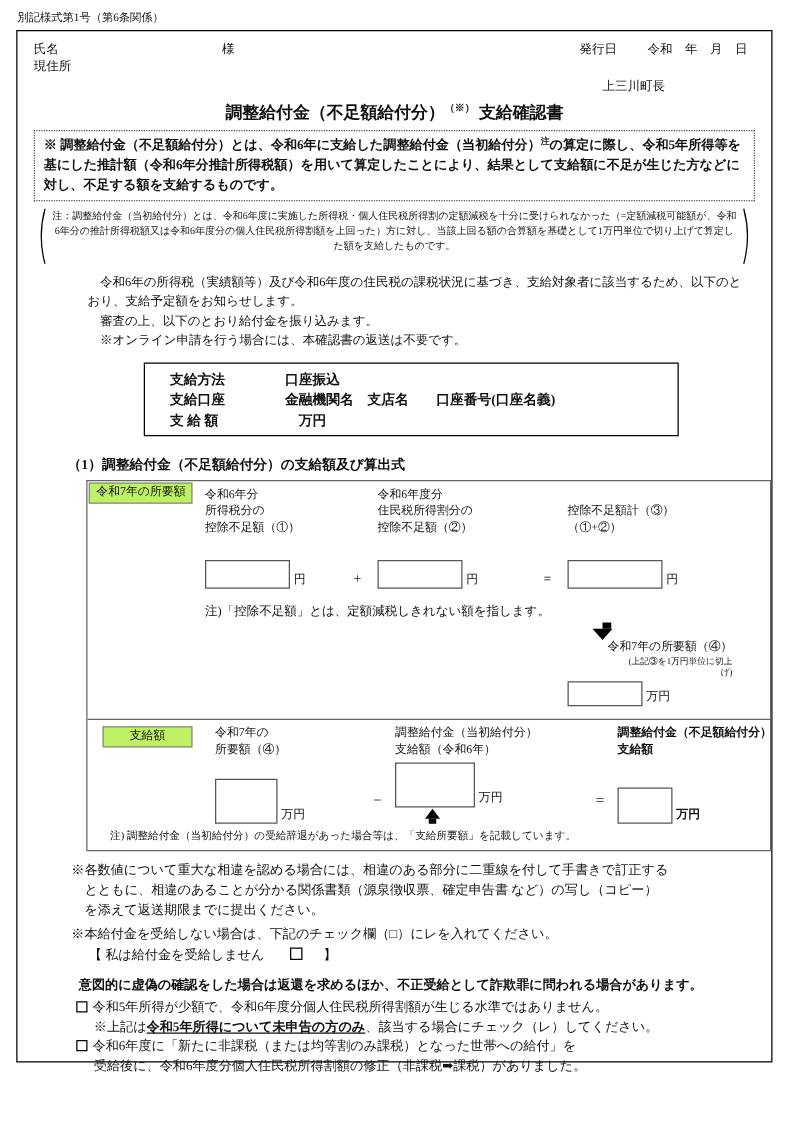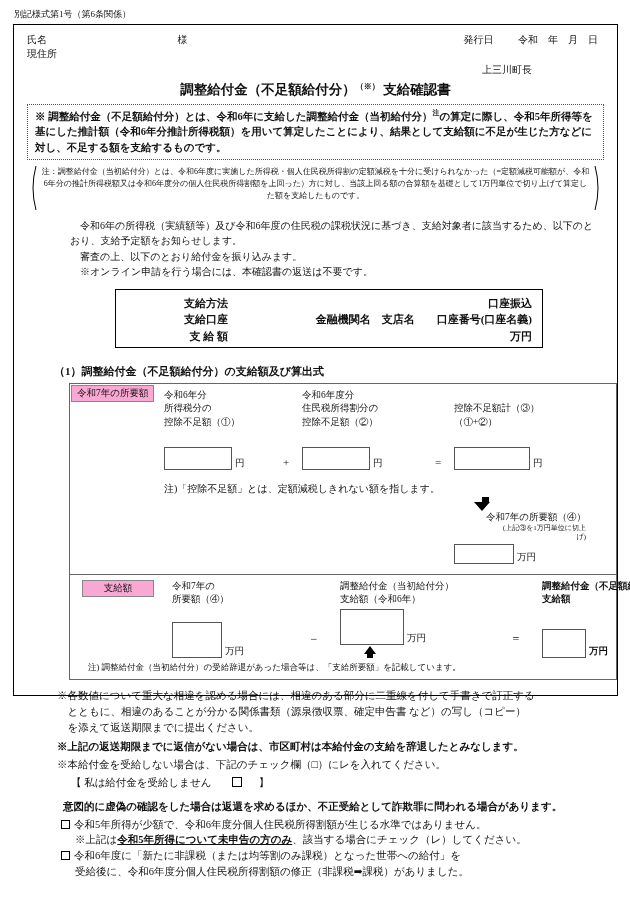--- a/index.html
+++ b/index.html
@@ -4,21 +4,21 @@
 <style>
   * { box-sizing: border-box; }
   html,body { margin:0; padding:0; }
   body {
     width:630px; height:903px; background:#fff; color:#111;
     font-family:"Liberation Serif","DejaVu Serif",serif;
     font-size:10px; line-height:1.35;
   }
   .sheet { padding:6px 12px 0 13px; }
   .form-ref { font-size:9px; margin:2px 0 4px 1px; }
-  .main-box { border:1.5px solid #000; padding:8px 13px 5px 13px; height:672px; position:relative; }
+  .main-box { border:1.5px solid #000; padding:8px 13px 5px 13px; height:826px; position:relative; }
 
   
   .hdr { font-size:10px; }
   .hdr-row1 { display:flex; justify-content:space-between; }
   .hdr-name-group span.sama { margin-left:128px; }
   .hdr-issue { margin-right:6px; }
   .hdr-issue .date { margin-left:22px; }
   .hdr-row3 { text-align:right; margin:3px 72px 0 0; }
 
   
@@ -32,37 +32,37 @@
   
   .note-box { display:flex; align-items:stretch; margin:5px 2px 0; }
   .note-box svg { flex:0 0 8px; height:auto; }
   .note-box .note-text { font-size:8px; line-height:1.5; padding:1px 4px; flex:1;text-align:center; }
 
   
   .paras { margin:7px 2px 0; font-size:10px; line-height:1.55; }
   .paras div { white-space:pre-line;margin-left:41px; }
 
   
-  .payment-box { width:428px; margin:9px 0 16px 88px; border:1.2px solid #000; padding:5px 10px 3px 20px;text-align:right; }
+  .payment-box { width:428px; margin:9px 0 16px 88px; border:1.2px solid #000; padding:5px 10px 3px 20px; }
   .pay-row { display:flex; font-weight:bold; font-size:11px; line-height:1.5; }
   .pay-row .pl { width:92px; }
   .pay-row .pv { flex:1; }
   .pay-note { font-size:8.5px; margin-top:1px; }
 
   
   .sec-heading { font-weight:bold; font-size:11px; margin:11px 0 4px 27px; }
   .calc-table { margin-left:42px; width:548px; border:1px solid #666; }
   .calc-row1 { position:relative; border-bottom:1px solid #666; padding:5px 6px 10px; min-height:120px; }
   .calc-row2 { position:relative; padding:5px 6px 6px; }
-  .side-label { position:absolute; border:1px solid #888; font-size:9.5px; background:#f9a8d4; text-align:center; }
+  .side-label { position:absolute; border:1px solid #888; font-size:9.5px; background:#bef264; text-align:center; }
   .side-label.r1 { left:1px; top:1px; padding:1px 5px; }
   .side-label.r2 { left:12px; top:5px; padding:1px 0; width:72px; }
 
   .eq-grid1 { margin-left:88px; display:grid; grid-template-columns:106px 20px 120px 20px 132px; column-gap:6px; font-size:9.5px; }
-  .eq-grid2 { margin-left:96px; display:grid; grid-template-columns:116px 20px 150px 20px 160px; column-gap:16px; font-size:9.5px; }
+  .eq-grid2 { margin-left:96px; display:grid; grid-template-columns:116px 20px 150px 20px 160px; column-gap:4px; font-size:9.5px; }
   .collabel { white-space:pre-line; line-height:1.4; }
   .collabel.endalign { align-self:end; }
   .boxline { display:flex; align-items:flex-end; margin-top:2px; }
   .fbox { border:1px solid #555; background:#fff; }
   .b-a1 { width:68px; height:23px; }
   .b-c1 { width:76px; height:23px; }
   .b-r1 { width:60px; height:20px; }
   .b-a2 { width:50px; height:36px; }
   .b-b2 { width:64px; height:36px; }
   .b-c2 { width:44px; height:29px; }
@@ -243,21 +243,20 @@
             </div>
         </div>
         <div class="calc-note2">注) 調整給付金（当初給付分）の受給辞退があった場合等は、「支給所要額」を記載しています。</div>
       </div>
     </div>
 
     <div class="notices">
       <div class="nt">※各数値について重大な相違を認める場合には、相違のある部分に二重線を付して手書きで訂正する
 　とともに、相違のあることが分かる関係書類（源泉徴収票、確定申告書 など）の写し（コピー）
 　を添えて返送期限までに提出ください。</div>
-      <div class="nt bold">※上記の返送期限までに返信がない場合は、市区町村は本給付金の支給を辞退したとみなします。</div>
       <div class="nt">※本給付金を受給しない場合は、下記のチェック欄（□）にレを入れてください。</div>
       <div class="decline-line">
         <span>【</span>
         <span>私は給付金を受給しません</span>
         <span class="cbx lg"></span>
         <span>】</span>
       </div>
       <div class="warning">意図的に虚偽の確認をした場合は返還を求めるほか、不正受給として詐欺罪に問われる場合があります。</div>
     </div>
 

